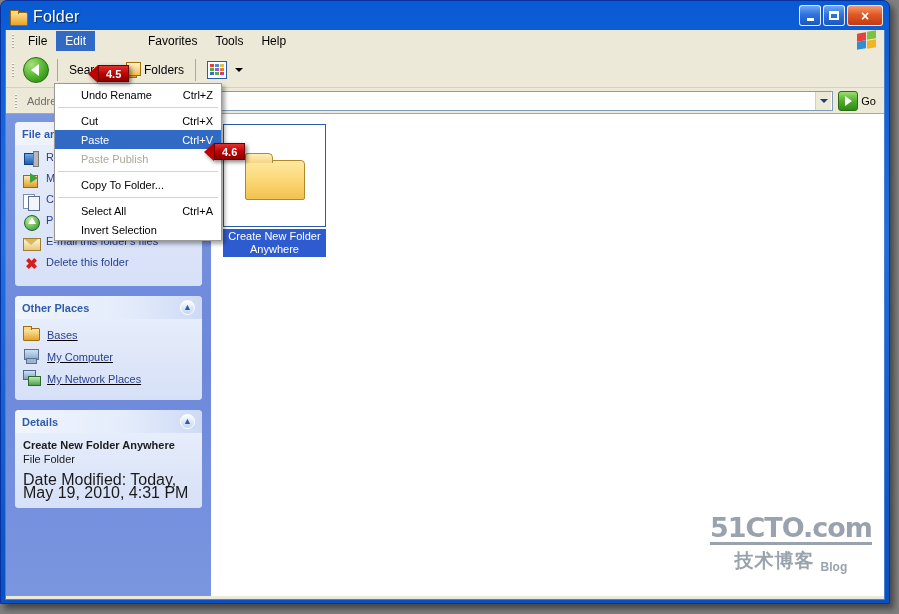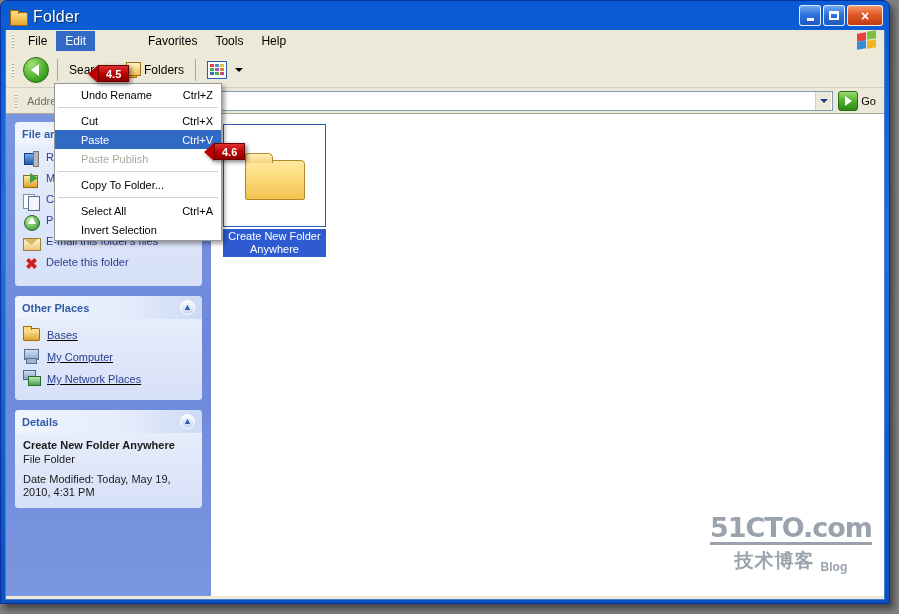--- a/index.html
+++ b/index.html
@@ -201,21 +201,21 @@
   .ic-mycomp:before{content:"";position:absolute;left:1px;top:2px;width:13px;height:9px;background:linear-gradient(to bottom,#CFE0F2,#8FAACE);border:1px solid #5A7090;}
   .ic-mycomp:after{content:"";position:absolute;left:3px;top:11px;width:9px;height:4px;background:#9FB4CE;border:1px solid #5A7090;}
   .ic-mynet:before{content:"";position:absolute;left:0;top:1px;width:11px;height:8px;background:linear-gradient(to bottom,#CFE0F2,#7FA0C8);border:1px solid #4A6890;}
   .ic-mynet:after{content:"";position:absolute;left:5px;top:7px;width:11px;height:8px;background:linear-gradient(to bottom,#BFE8B8,#4FA04F);border:1px solid #2A6A2A;}
 
   .place-row { display:flex; align-items:flex-end; gap:7px; margin-bottom:6px;text-decoration:underline; }
   .place-label { font-size:11px; color:#2A3E8F; }
 
   .det-name { font-size:11px; font-weight:bold; color:#1A1A1A; line-height:13px; }
   .det-type { font-size:11px; color:#1A1A1A; margin-top:1px; }
-  .det-date { font-size:11px; color:#1A1A1A; margin-top:8px; line-height:13px; }
+  .det-date { font-size:16px; color:#1A1A1A; margin-top:8px; line-height:13px; }
 
   
   .content { flex:1; background:#fff; position:relative; padding:10px 0 0 12px; }
   .file-item { width:103px; text-align:center; }
   .file-icon-box {
     width:103px; height:103px; border:1px solid #2A5DA8;
     display:flex; align-items:center; justify-content:center; background:#fff;
   }
   .big-folder { width:60px; height:46px; position:relative; }
   .big-folder:before{

